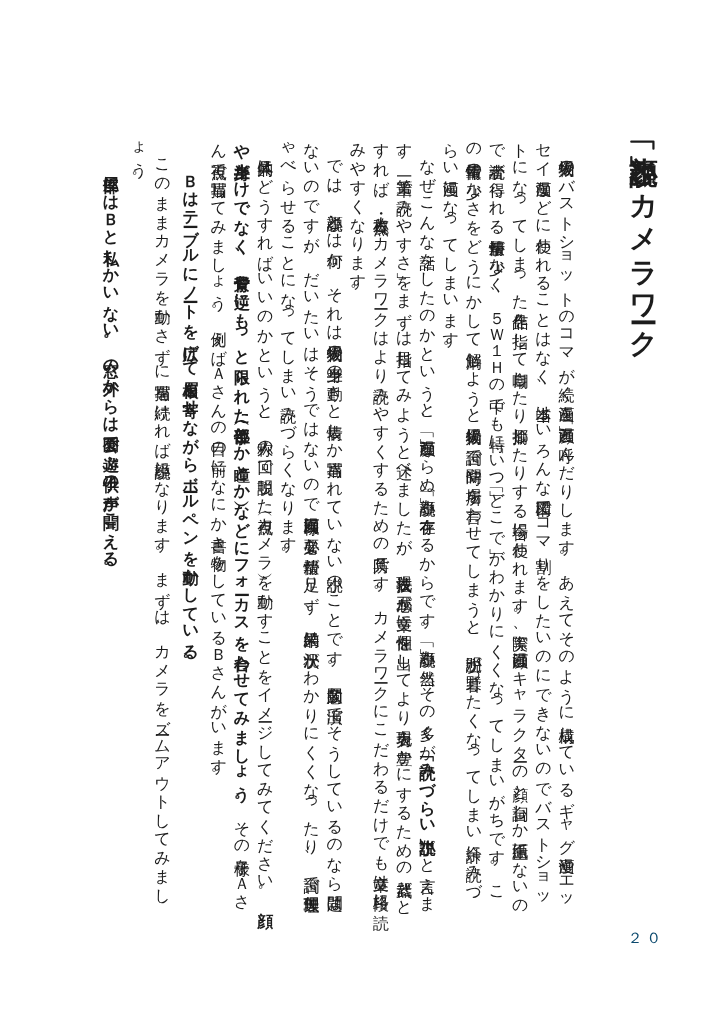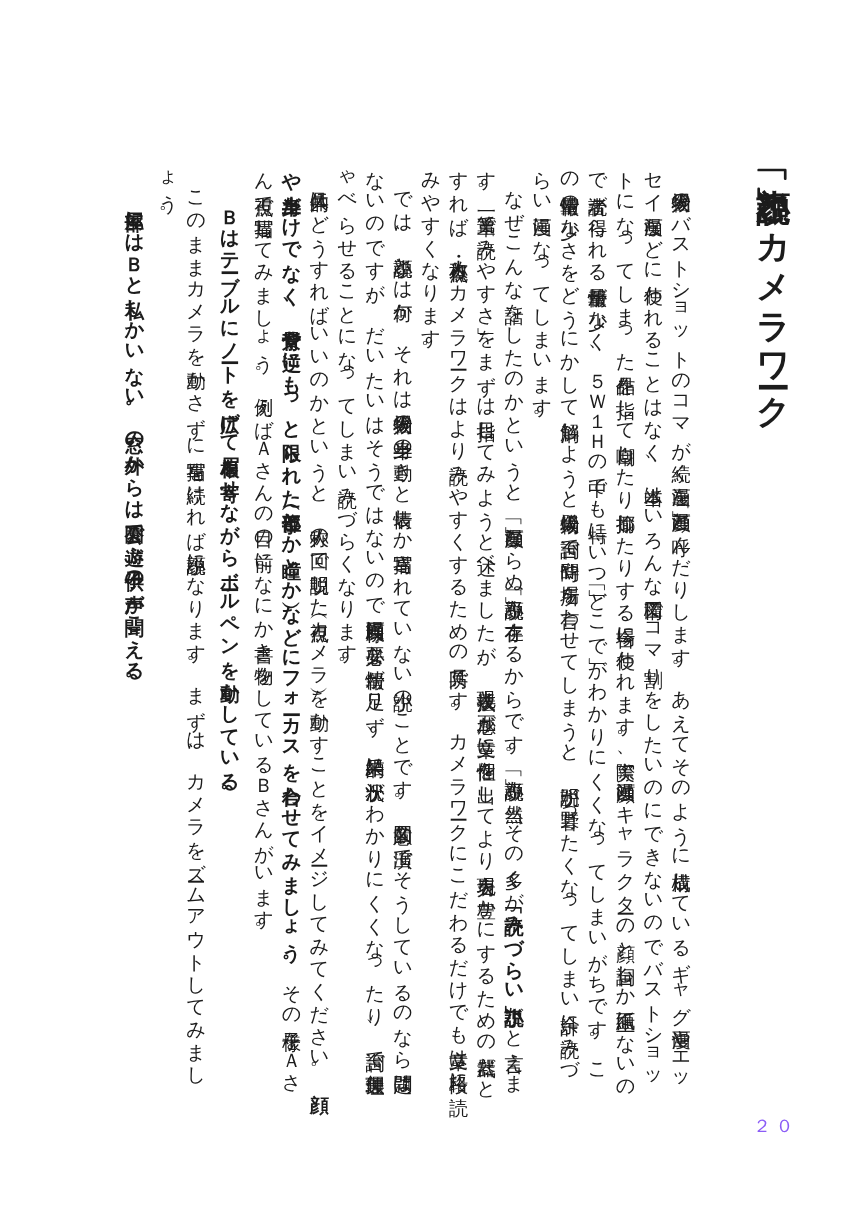--- a/index.html
+++ b/index.html
@@ -52,21 +52,21 @@
     text-indent: 2em;
     margin-left: 5px;  
     margin-right: 5px; 
   }
   .page-number {
     position: absolute;
     right: 58px;
     bottom: 76px;
     font-size: 15px;
     letter-spacing: 0.25em;
-    color: #8b5cf6;
+    color: #0c4a6e;
   }
 </style>
 </head>
 <body>
 
 <div class="page">
 
   <main class="content">
 
     <h1 class="title">「顔小説」とカメラワーク</h1>

